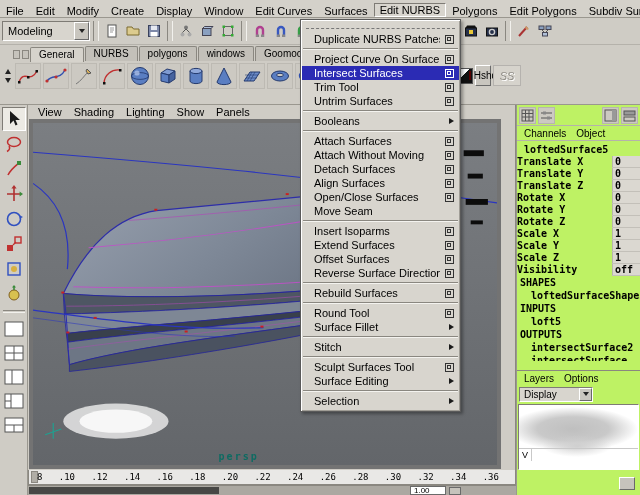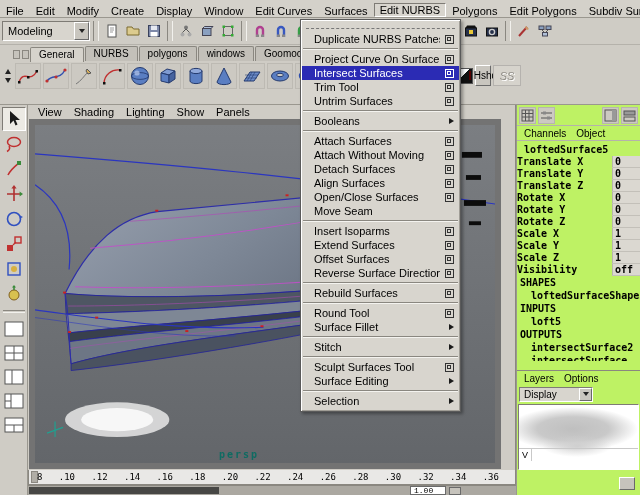--- a/index.html
+++ b/index.html
@@ -45,31 +45,31 @@
   .toolbox{width:28px;background:#cfccc5;border-right:1px solid #9a978f;display:flex;flex-direction:column;align-items:center;padding-top:2px;gap:1px}
   .tool{width:24px;height:24px;display:flex;align-items:center;justify-content:center;border:1px solid transparent}
   .tool.active{background:#eceae4;border-color:#7e7b75 #fff #fff #7e7b75}
   .tb-sep{width:22px;height:3px;border-top:1px solid #8a8780;border-bottom:1px solid #f2f1ed;margin:3px 0}
   .layoutbtn{width:24px;height:23px;display:flex;align-items:center;justify-content:center}
 
   .centercol{flex:1;display:flex;flex-direction:column;min-width:0}
   .viewport{flex:1;display:flex;flex-direction:column;border-right:1px solid #8a8780;min-height:0}
   .panelmenu{height:14px;display:flex;align-items:center;background:#cfccc5;padding-left:4px}
   .pm-item{padding:0 6px;white-space:nowrap}
-  .scene{flex:1;position:relative;overflow:hidden;border:6px solid #737373;margin:0 14px 1px 1px}
+  .scene{flex:1;position:relative;overflow:hidden;border:4px solid #737373;margin:0 14px 1px 1px}
   .scene svg{position:absolute;inset:0;width:100%;height:100%}
   .persp{position:absolute;left:40%;bottom:3px;font-family:"DejaVu Sans Mono",monospace;font-size:10px;font-weight:bold;color:#0e6b62;letter-spacing:2px}
 
   .timeline{height:15px;position:relative;background:#e9e8e6;border:1px solid #8a8780;border-top:none;display:flex;align-items:center;justify-content:space-between;padding:0 16px 0 8px;font-family:"DejaVu Sans Mono",monospace;font-size:9px}
   .playhead{position:absolute;left:2px;top:1px;bottom:1px;width:7px;background:#b0ada6;border:1px solid #8a8780}
   .tick{position:relative;z-index:1;white-space:pre}
 
   .rangebar{height:10px;position:relative;background:#aba8a1;border-top:1px solid #8a8780}
   .range-track{position:absolute;left:1px;top:1px;bottom:1px;width:190px;background:#474745}
-  .framefield{position:absolute;left:382px;top:0;bottom:0;width:36px;background:#fff;border:1px solid #6a6a6a;font-size:8px;line-height:8px;padding-left:3px;font-family:Liberation Mono, monospace}
+  .framefield{position:absolute;left:382px;top:0;bottom:0;width:36px;background:#fff;border:1px solid #6a6a6a;font-size:8px;line-height:8px;padding-left:3px;font-family:Liberation Sans, sans-serif}
   .rb-btn{position:absolute;left:421px;top:1px;width:12px;height:8px;background:#c6c3bc;border:1px solid #6a6a6a}
 
   
   .rightpanel{width:124px;background:#bef264;display:flex;flex-direction:column;border-left:1px solid #9a978f}
   .rp-toolbar{height:21px;display:flex;align-items:center;padding:0 2px;gap:2px;border-bottom:1px solid #b5b2ab}
   .rp-sp{flex:1}
   .rpi{width:17px;height:17px;display:flex;align-items:center;justify-content:center;border:1px solid #b8b5ae;background:#ccc9c2}
   .cb-menubar{height:15px;display:flex;gap:2px;align-items:center;font-size:10px;padding-left:3px;border-bottom:1px solid #b5b2ab}
   .cb-menubar span{padding:0 4px}
   .channelbox{height:229px;overflow:hidden;font-family:"DejaVu Sans Mono",monospace;font-size:10px;font-weight:bold;padding-top:2px}

